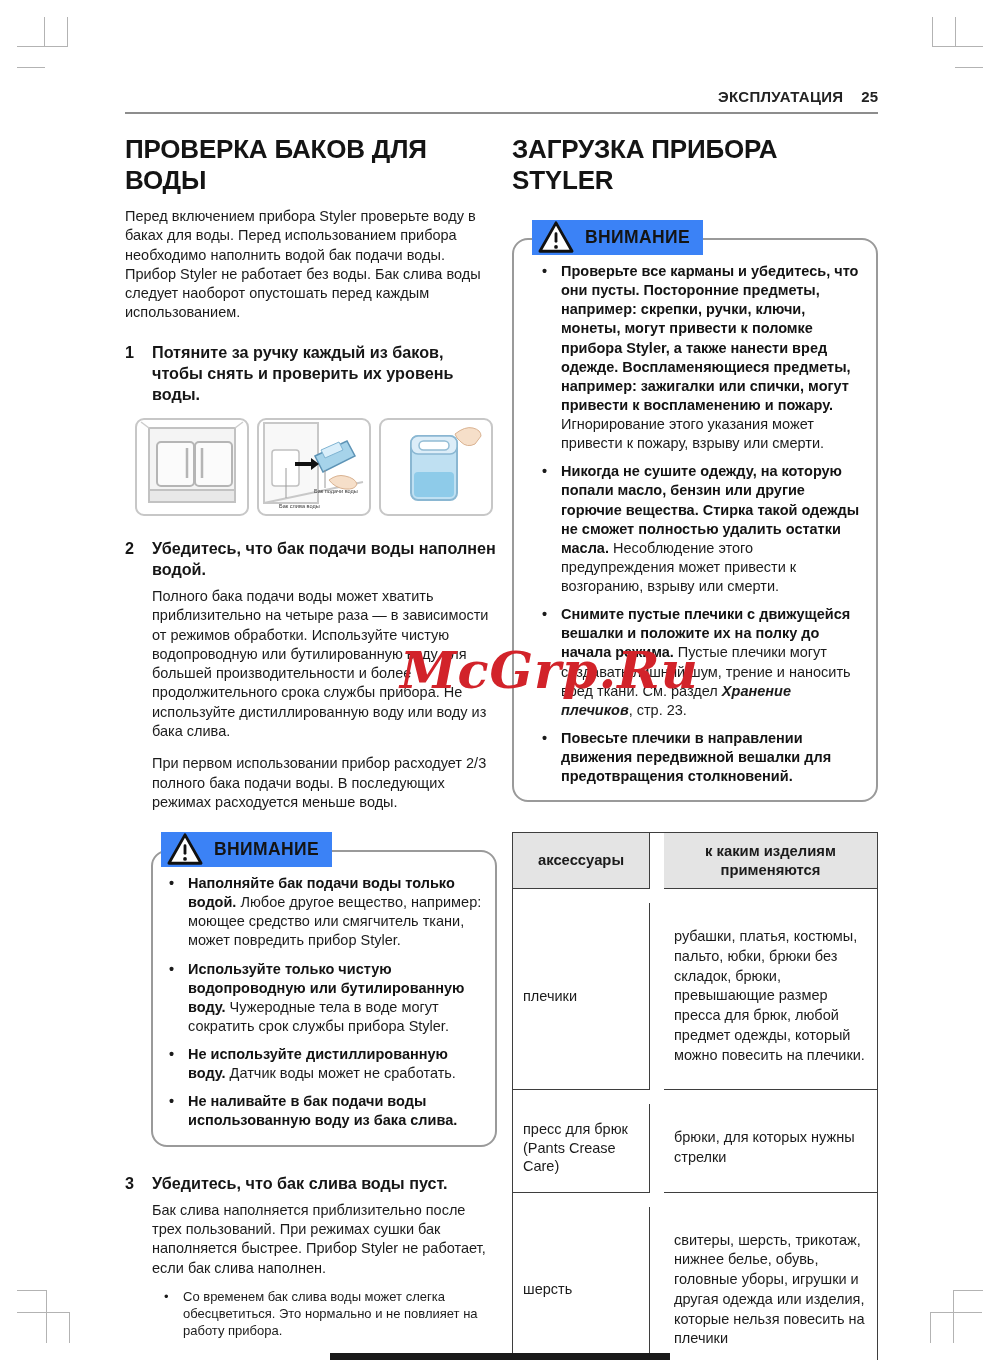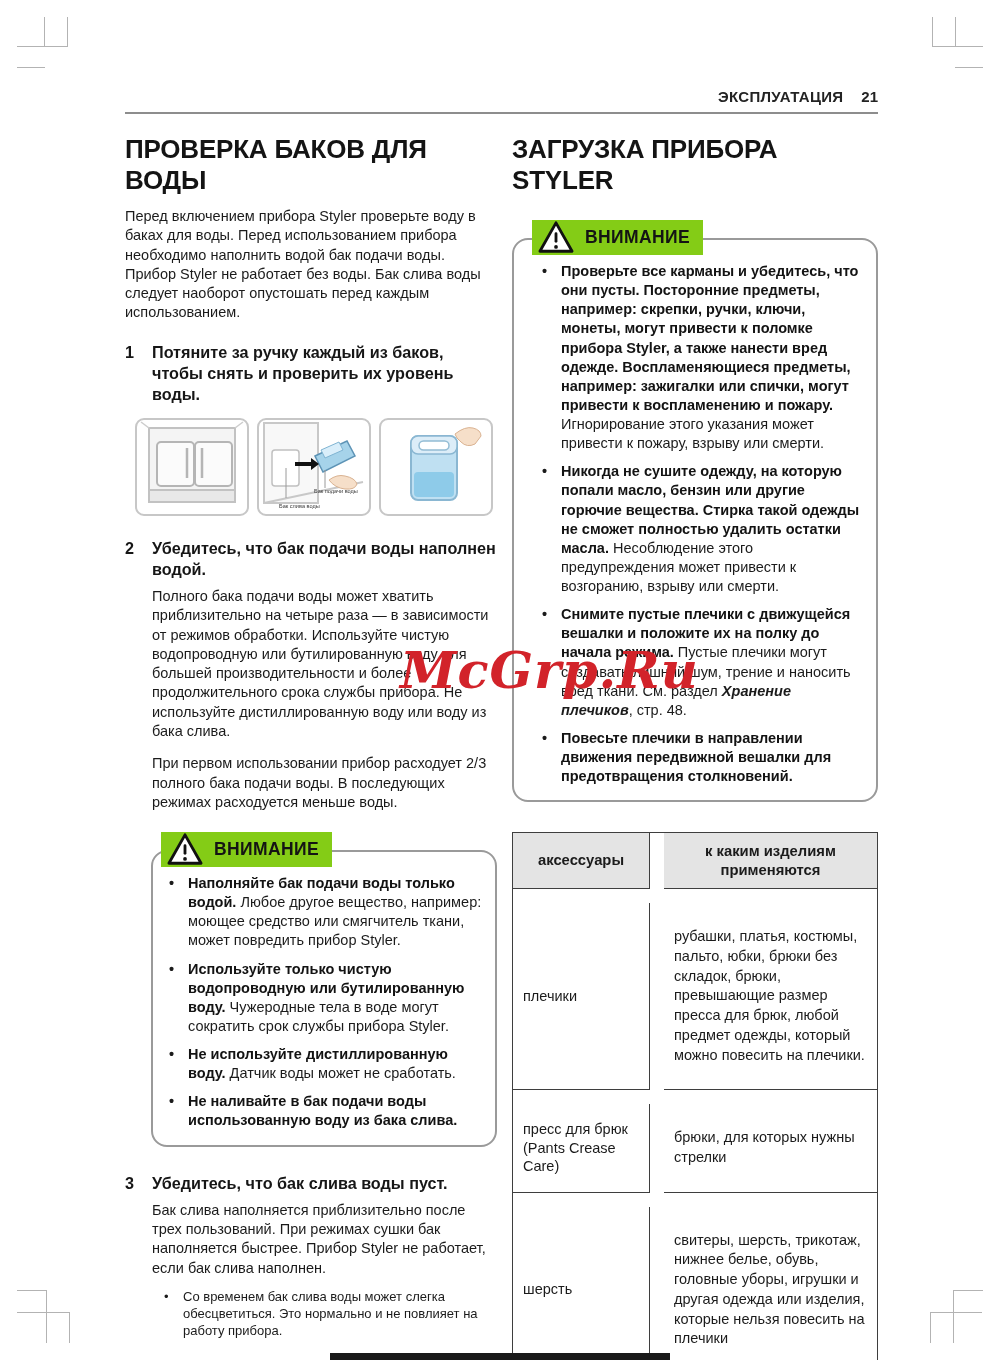--- a/index.html
+++ b/index.html
@@ -25,21 +25,21 @@
 
   .step{display:flex;gap:10px;margin-top:19px;font-weight:bold;font-size:16.2px;line-height:1.3;color:#161616;}
   .step .n{width:17px;flex:none;}
   .step-body{margin-left:27px;margin-top:7px;}
 
   .figrow{display:flex;gap:8px;margin:13px 0 4px 10px;}
   .figpanel{width:110px;height:94px;border:2px solid #c7c7c7;border-radius:9px;background:#fff;overflow:hidden;flex:none;}
 
   .warnbox{position:relative;border:2.5px solid #9a9a9a;border-radius:16px;margin-top:38px;padding:22px 13px 14px 16px;}
   .warnhead{position:absolute;top:-20px;left:8px;display:flex;align-items:center;gap:10px;
-    background:#84cc16;padding:0 13px 0 5px;}
+    background:#3b82f6;padding:0 13px 0 5px;}
   .warnhead .wtitle{font-size:17.5px;font-weight:bold;letter-spacing:.4px;color:#141414;}
   .wbullets{display:flex;flex-direction:column;gap:9px;}
   .wb{display:flex;gap:9px;font-size:14.5px;line-height:1.32;}
   .wb .mark{width:10px;flex:none;font-weight:bold;}
   .wb .mark::before{content:"•";}
   .wb b{font-weight:bold;color:#131313;}
   .wb i{font-weight:bold;font-style:italic;}
 
   .sub-bullet{display:flex;gap:9px;margin:10px 0 0 12px;font-size:13px;line-height:1.33;}
   .sub-bullet .mark{width:10px;flex:none;}
@@ -78,21 +78,21 @@
 <div class="cropmark" style="left:46px;top:1290px;width:1px;height:53px;"></div>
 <div class="cropmark" style="left:69px;top:1312px;width:1px;height:31px;"></div>
 <div class="cropmark" style="left:17px;top:1290px;width:29px;height:1px;"></div>
 <div class="cropmark" style="left:17px;top:1312px;width:52px;height:1px;"></div>
 <div class="cropmark" style="left:953px;top:1290px;width:1px;height:53px;"></div>
 <div class="cropmark" style="left:930px;top:1312px;width:1px;height:31px;"></div>
 <div class="cropmark" style="left:954px;top:1290px;width:29px;height:1px;"></div>
 <div class="cropmark" style="left:930px;top:1312px;width:52px;height:1px;"></div>
 
 <div class="pagehead">
-  <span class="sec">ЭКСПЛУАТАЦИЯ</span><span class="num">21</span>
+  <span class="sec">ЭКСПЛУАТАЦИЯ</span><span class="num">25</span>
 </div>
 <div class="headrule"></div>
 
 <div class="col-left">
   <h1 class="doc-title">ПРОВЕРКА БАКОВ ДЛЯ ВОДЫ</h1>
   <p class="body-text">Перед включением прибора Styler проверьте воду в баках для воды. Перед использованием прибора необходимо наполнить водой бак подачи воды. Прибор Styler не работает без воды. Бак слива воды следует наоборот опустошать перед каждым использованием.</p>
 
   <div class="step">
     <span class="n">1</span>
     <span>Потяните за ручку каждый из баков, чтобы снять и проверить их уровень воды.</span>
@@ -204,21 +204,21 @@
       <div class="wb">
         <span class="mark"></span>
         <span><b>Проверьте все карманы и убедитесь, что они пусты. Посторонние предметы, например: скрепки, ручки, ключи, монеты, могут привести к поломке прибора Styler, а также нанести вред одежде. Воспламеняющиеся предметы, например: зажигалки или спички, могут привести к воспламенению и пожару.</b><span> Игнорирование этого указания может привести к пожару, взрыву или смерти.</span></span>
       </div>
       <div class="wb">
         <span class="mark"></span>
         <span><b>Никогда не сушите одежду, на которую попали масло, бензин или другие горючие вещества. Стирка такой одежды не сможет полностью удалить остатки масла.</b><span> Несоблюдение этого предупреждения может привести к возгоранию, взрыву или смерти.</span></span>
       </div>
       <div class="wb">
         <span class="mark"></span>
-        <span><b>Снимите пустые плечики с движущейся вешалки и положите их на полку до начала режима.</b><span> Пустые плечики могут создавать лишний шум, трение и наносить вред ткани. См. раздел </span><i>Хранение плечиков</i><span>, стр. 48.</span></span>
+        <span><b>Снимите пустые плечики с движущейся вешалки и положите их на полку до начала режима.</b><span> Пустые плечики могут создавать лишний шум, трение и наносить вред ткани. См. раздел </span><i>Хранение плечиков</i><span>, стр. 23.</span></span>
       </div>
       <div class="wb">
         <span class="mark"></span>
         <span><b>Повесьте плечики в направлении движения передвижной вешалки для предотвращения столкновений.</b><span></span></span>
       </div>
     </div>
   </div>
 
   <div class="acc-table">
     <div class="tc th">аксессуары</div>

